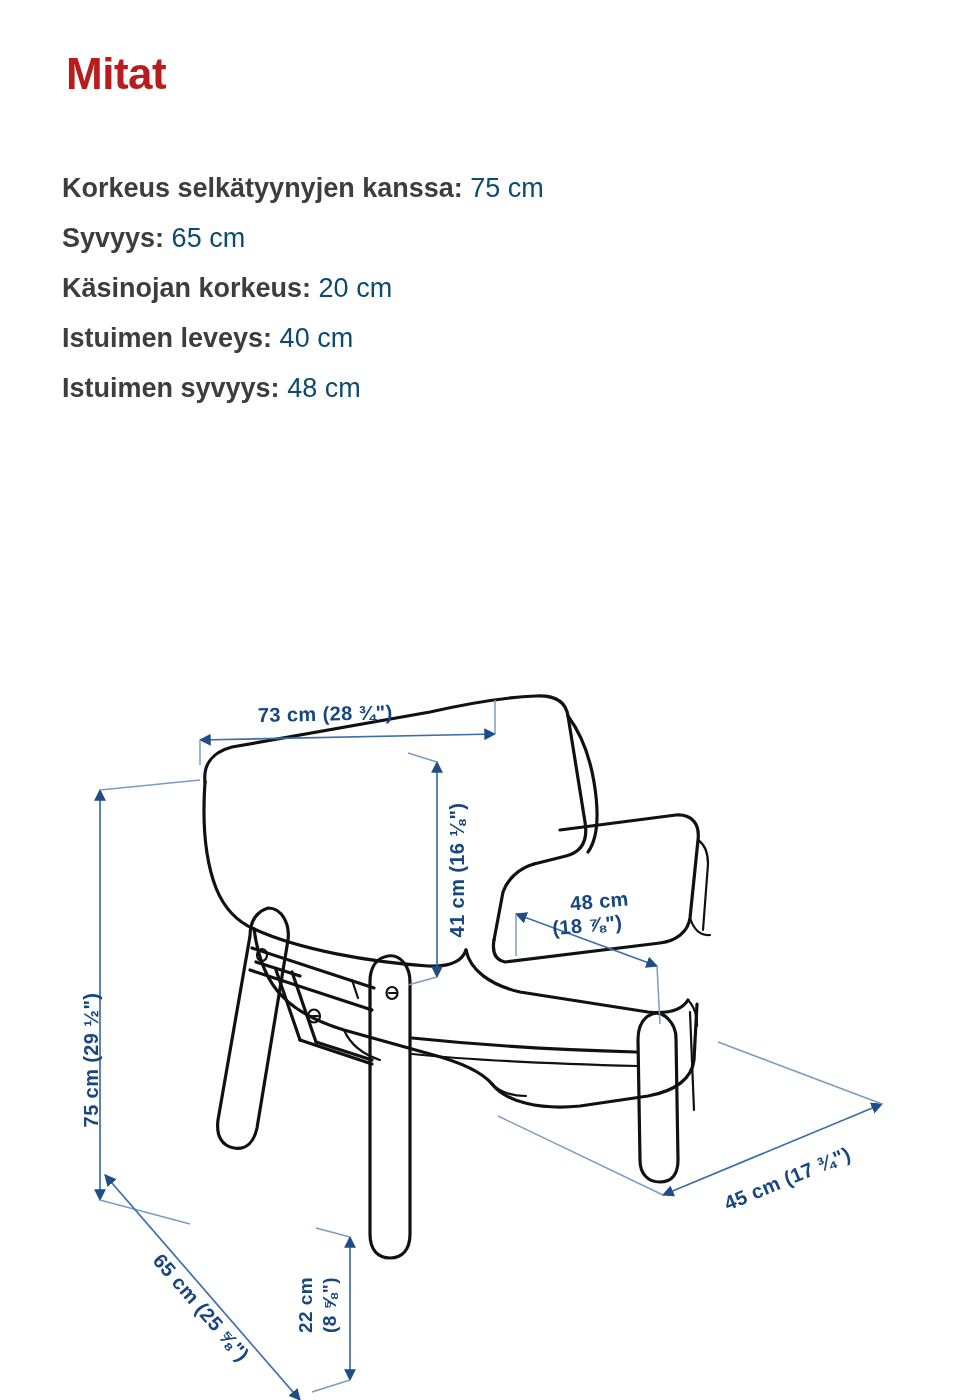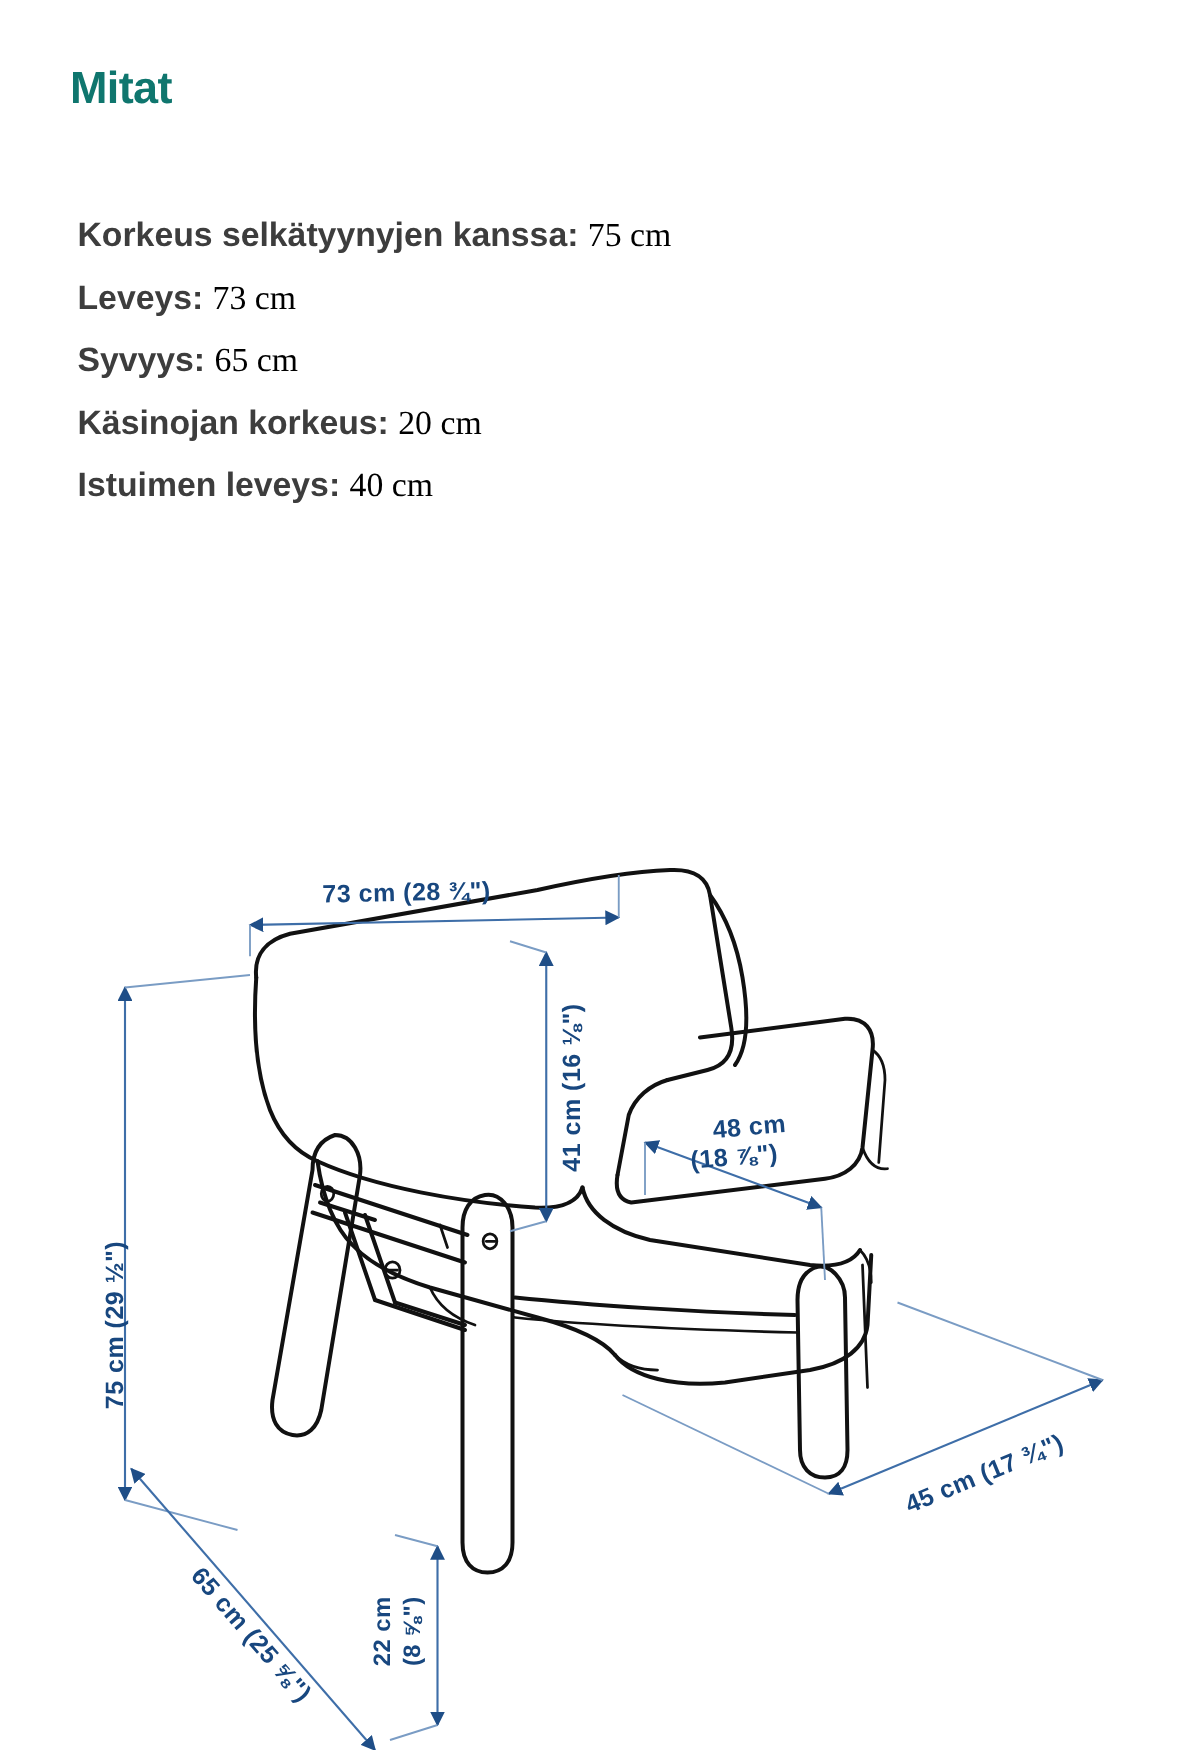--- a/index.html
+++ b/index.html
@@ -7,37 +7,37 @@
     width:960px;height:1400px;
     background:#ffffff;
     font-family:"Liberation Sans", sans-serif;
     overflow:hidden;
     position:relative;
   }
   .page{position:absolute;inset:0;}
 
   
   .page-title{
-    position:absolute;left:56px;top:52px;
-    font-size:36px;font-weight:700;color:#0f766e;
+    position:absolute;left:66px;top:52px;
+    font-size:44px;font-weight:700;color:#b91c1c;
     letter-spacing:-0.5px;line-height:1;
   }
 
   
   .spec-list{
     position:absolute;left:62px;top:163px;
     width:840px;
   }
   .spec-row{
     font-size:27px;
     line-height:50px;
     white-space:nowrap;
   }
   .spec-label{font-weight:700;color:#3d3d3d;margin-top:12px;}
-  .spec-value{font-weight:400;color:#000000;font-family:Liberation Serif, serif;}
+  .spec-value{font-weight:400;color:#0c4a6e;}
 
   
   .drawing{
     position:absolute;left:0;top:640px;
     width:960px;height:760px;
   }
   .drawing svg{display:block;width:960px;height:760px;}
 
   .chair-line{fill:none;stroke:#111111;stroke-width:3.2;
     stroke-linecap:round;stroke-linejoin:round;}
@@ -60,34 +60,34 @@
 <div class="page">
 
   <div class="page-title">Mitat</div>
 
   <div class="spec-list">
     <div class="spec-row">
       <span class="spec-label">Korkeus selkätyynyjen kanssa:</span>
       <span class="spec-value">75 cm</span>
     </div>
     <div class="spec-row">
-      <span class="spec-label">Leveys:</span>
-      <span class="spec-value">73 cm</span>
-    </div>
-    <div class="spec-row">
       <span class="spec-label">Syvyys:</span>
       <span class="spec-value">65 cm</span>
     </div>
     <div class="spec-row">
       <span class="spec-label">Käsinojan korkeus:</span>
       <span class="spec-value">20 cm</span>
     </div>
     <div class="spec-row">
       <span class="spec-label">Istuimen leveys:</span>
       <span class="spec-value">40 cm</span>
+    </div>
+    <div class="spec-row">
+      <span class="spec-label">Istuimen syvyys:</span>
+      <span class="spec-value">48 cm</span>
     </div>
   </div>
 
   <div class="drawing">
     <svg viewBox="0 0 960 760" xmlns="http://www.w3.org/2000/svg">
 
       <defs>
         <marker id="ah" viewBox="0 0 10 10" refX="9" refY="5" markerWidth="7" markerHeight="7" orient="auto-start-reverse">
           <path d="M0,0 L10,5 L0,10 z" class="dim-arrow"></path>
         </marker>

